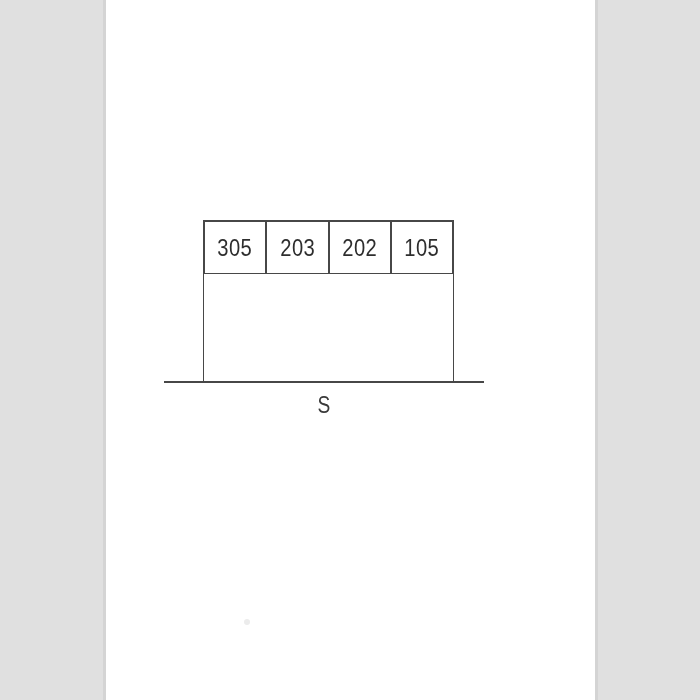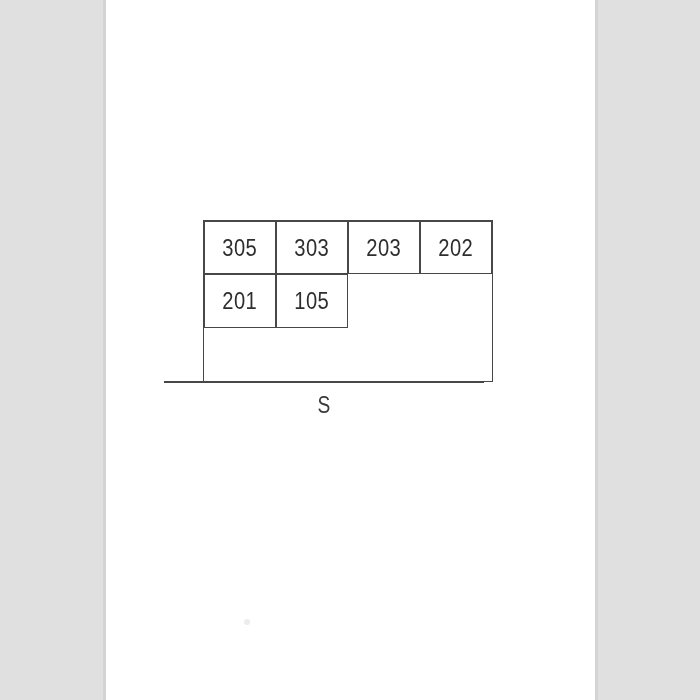--- a/index.html
+++ b/index.html
@@ -30,21 +30,21 @@
   }
   .margin-bar.right {
     right: 0;
     width: 102px;
     border-left: 3px solid #d4d4d4;
   }
   .building-grid {
     position: absolute;
     left: 203px;
     top: 220px;
-    width: 290px;
+    width: 251px;
     height: 162px;
     box-sizing: border-box;
     display: grid;
     grid-template-columns: repeat(4, 1fr);
     grid-template-rows: repeat(3, 1fr);
     border: 1px solid #474747;
     background: #ffffff;
   }
   .unit-cell {
     box-sizing: border-box;
@@ -98,32 +98,26 @@
 
 <div class="stage">
 
   <div class="margin-bar left"></div>
   <div class="margin-bar right"></div>
 
   <div class="building-grid">
     <div class="unit-cell">
       <span class="unit-number">305</span>
     </div>
-    <div class="unit-cell">
-      <span class="unit-number">303</span>
-    </div>
 
     <div class="unit-cell">
       <span class="unit-number">203</span>
     </div>
     <div class="unit-cell">
       <span class="unit-number">202</span>
-    </div>
-    <div class="unit-cell">
-      <span class="unit-number">201</span>
     </div>
 
     <div class="unit-cell">
       <span class="unit-number">105</span>
     </div>
   </div>
 
   <div class="ground-line"></div>
 
   <div class="south-label">S</div>

